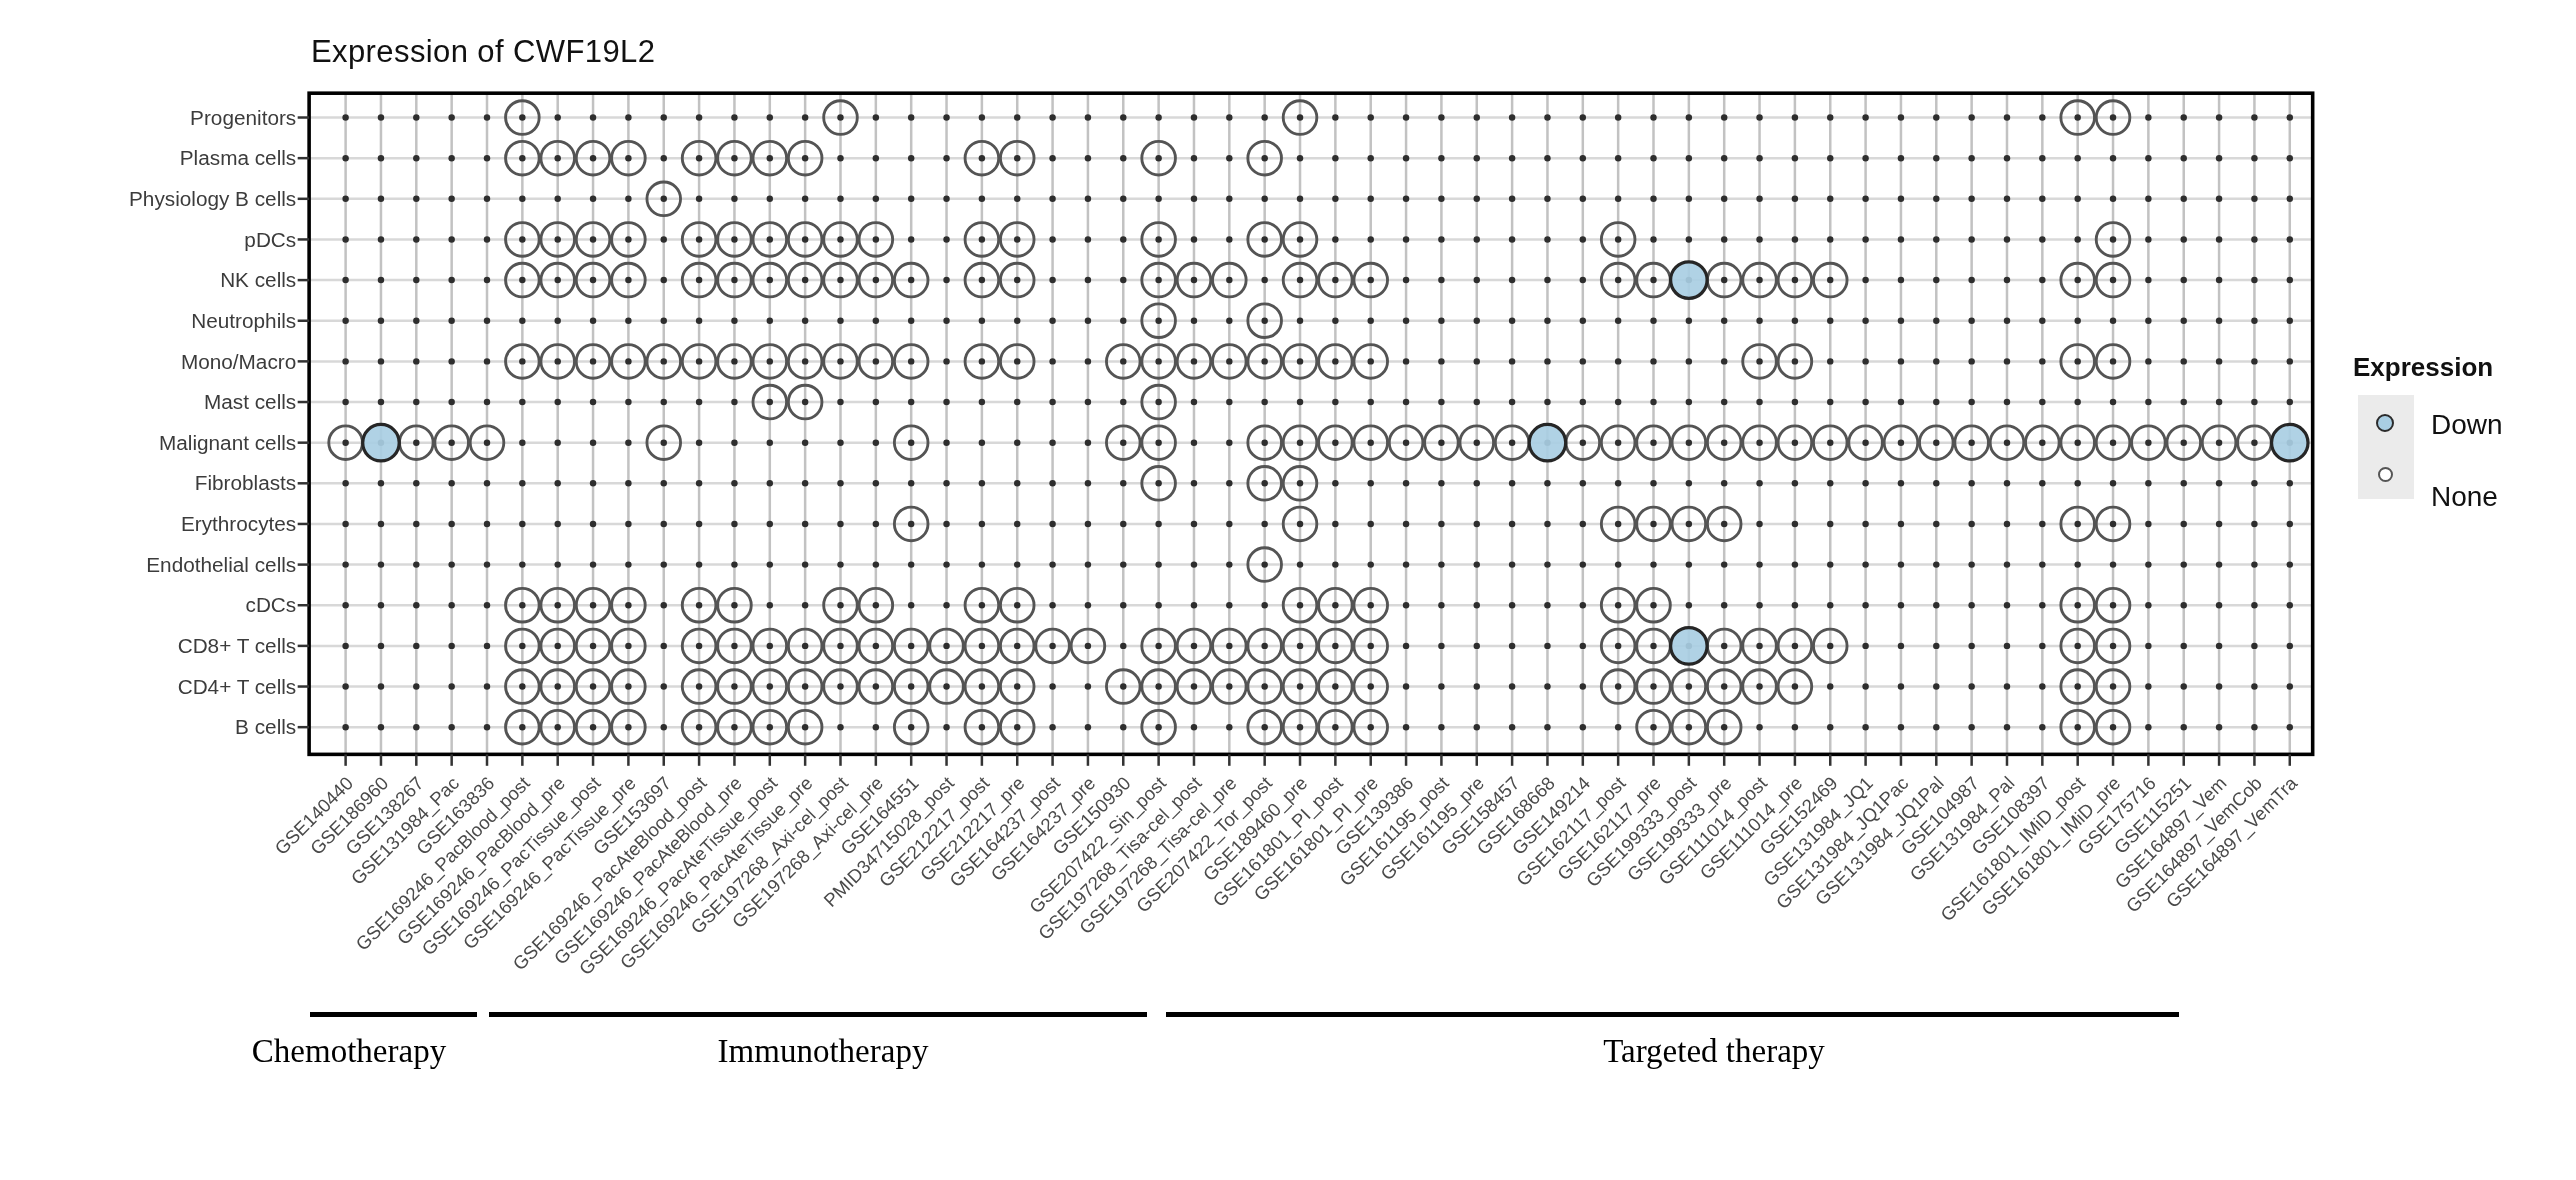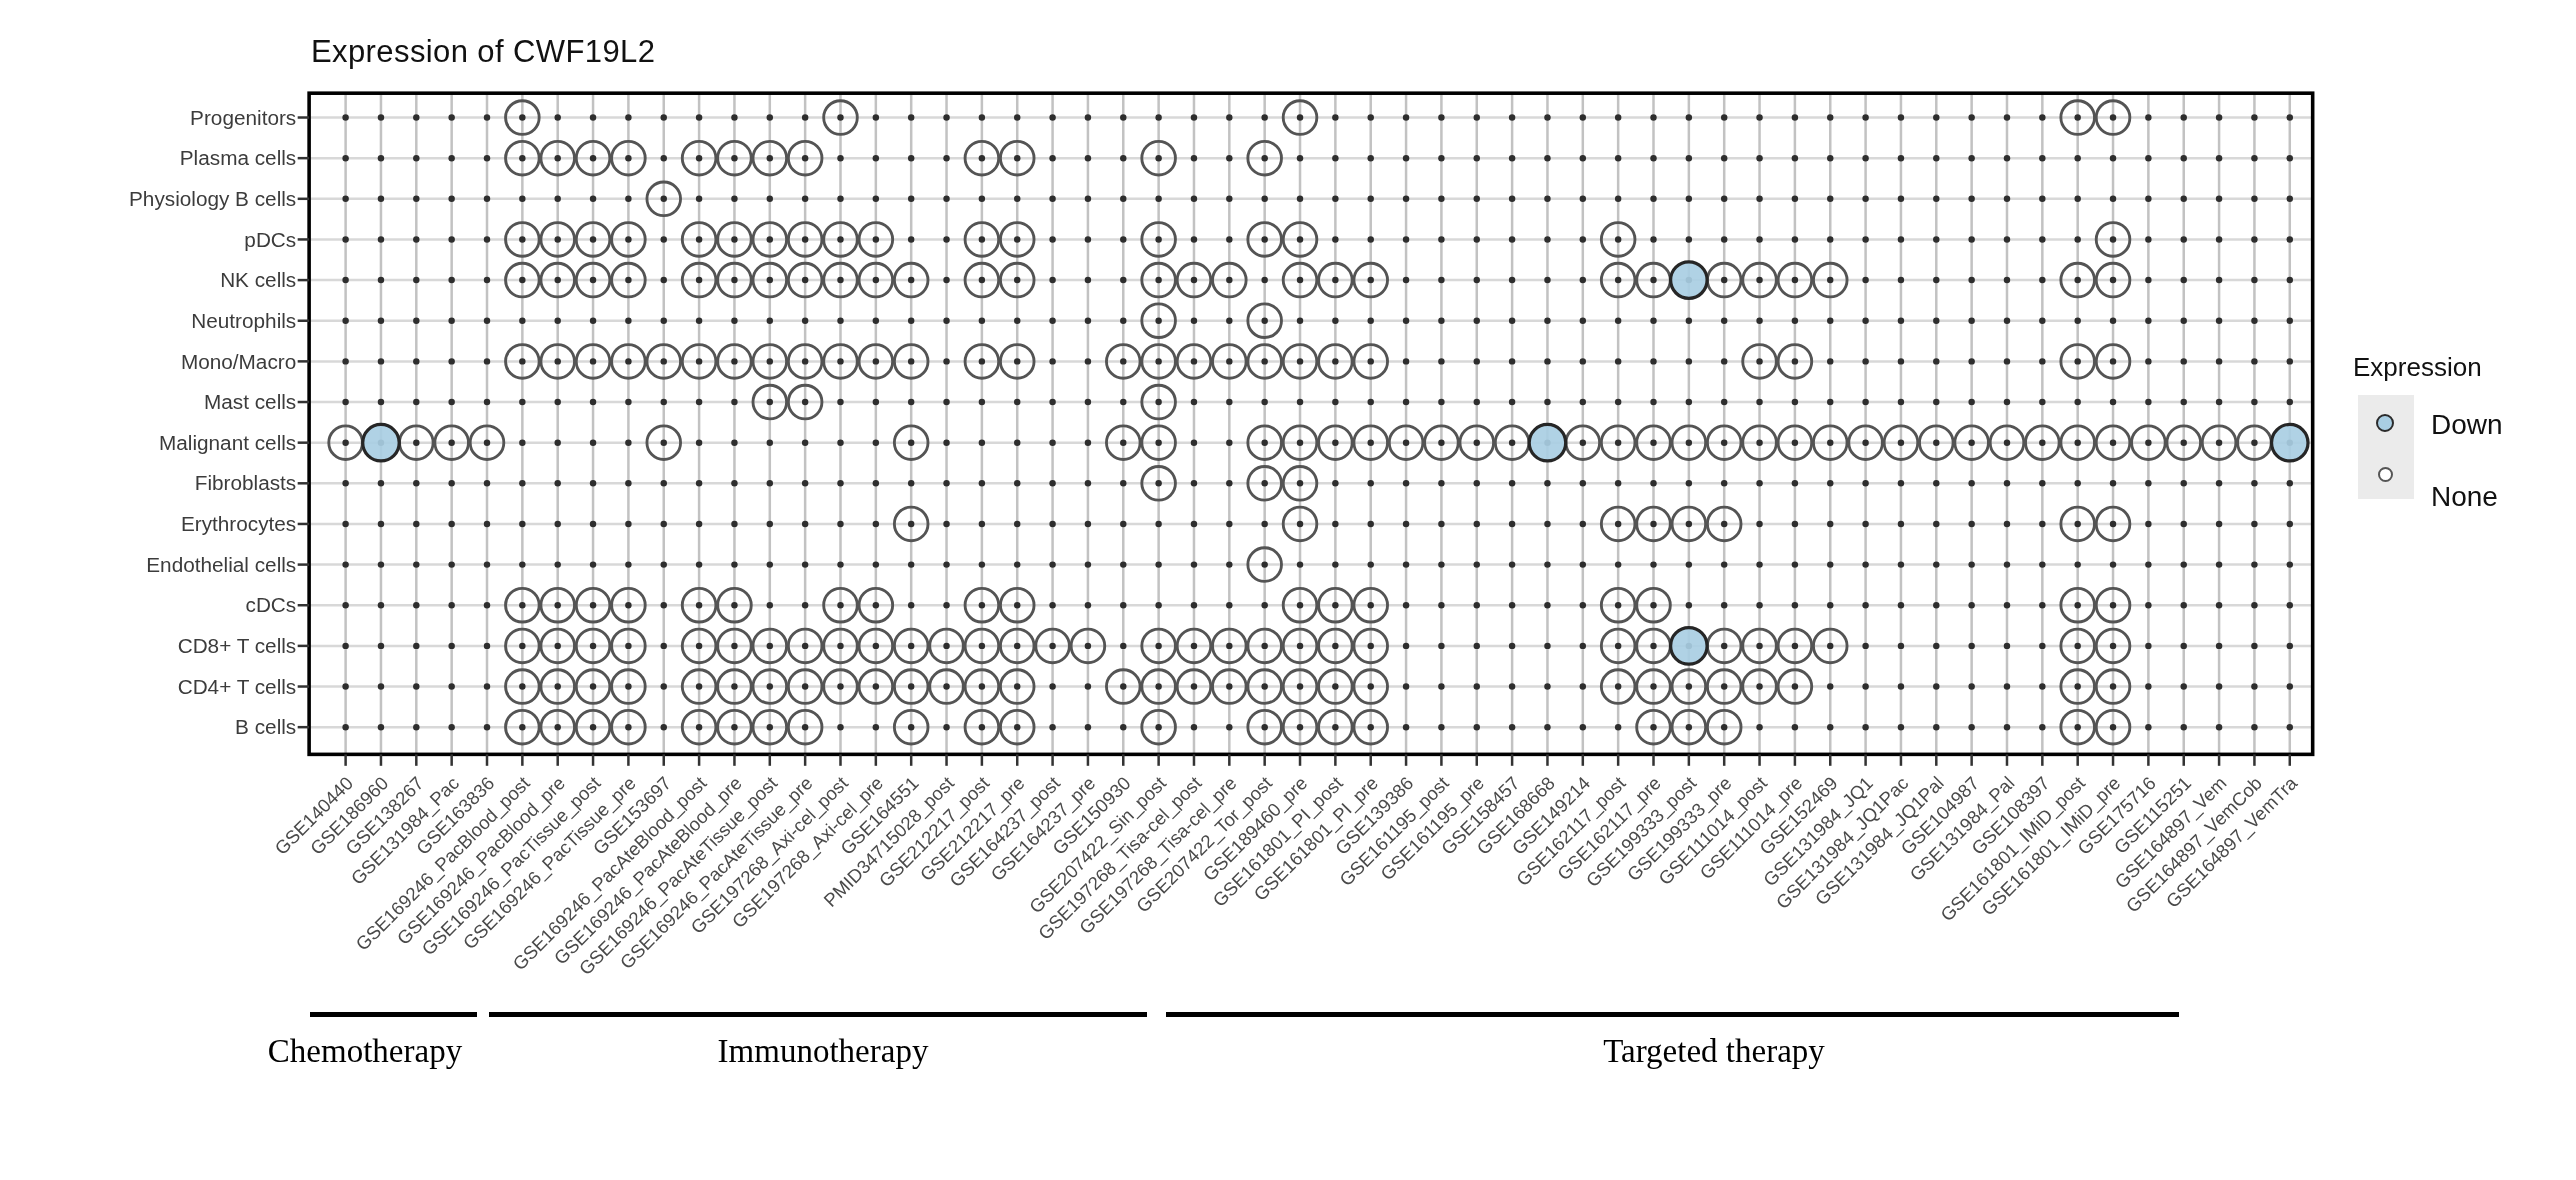--- a/index.html
+++ b/index.html
@@ -5,21 +5,21 @@
   html,body{margin:0;padding:0;background:#ffffff;}
   body{width:2576px;height:1181px;position:relative;overflow:hidden;
        font-family:"Liberation Sans",sans-serif;}
   #figure{position:absolute;left:0;top:0;width:2576px;height:1181px;}
   #chart-svg{position:absolute;left:0;top:0;}
   .title{position:absolute;left:311px;top:34px;font-size:31px;color:#111111;
          letter-spacing:0.4px;}
   .group-label{position:absolute;top:1033px;transform:translateX(-50%);
                font-family:"Liberation Serif","DejaVu Serif",serif;
                font-size:33px;color:#000000;white-space:nowrap;}
-  .legend-title{position:absolute;left:2353px;top:352px;font-size:26px;color:#111111;}
+  .legend-title{position:absolute;left:2353px;top:352px;font-size:26px;color:#111111;font-weight:bold;}
   .legend-strip{position:absolute;left:2358px;top:395px;width:56px;height:104px;
                 background:#ebebeb;}
   .legend-key{position:absolute;border-radius:50%;box-sizing:border-box;}
   .key-down{left:2376px;top:414px;width:18px;height:18px;background:#a9cee3;
             border:2.9px solid #2b2b2b;}
   .key-none{left:2378px;top:467px;width:15px;height:15px;background:#ffffff;
             border:2.1px solid #555555;}
   .legend-item-label{position:absolute;left:2431px;font-size:28px;color:#111111;
                      white-space:nowrap;}
   .li-down{top:409px;}
@@ -1401,21 +1401,21 @@
         <text x="414" y="1026" text-anchor="end" font-size="29" fill="#3c3c3c">B cells</text>
       </g>
     </svg>
 
   <div id="underlines">
       <div class="group-underline" style="left: 310px; width: 167px;"></div>
       <div class="group-underline" style="left: 489px; width: 658px;"></div>
       <div class="group-underline" style="left: 1166px; width: 1013px;"></div>
     </div>
 
-  <div class="group-label" style="left:365px">Chemotherapy</div>
+  <div class="group-label" style="left:349px">Chemotherapy</div>
   <div class="group-label" style="left:823px">Immunotherapy</div>
   <div class="group-label" style="left:1714px">Targeted therapy</div>
 
   <div class="legend-title">Expression</div>
   <div class="legend-strip"></div>
   <div class="legend-key key-down"></div>
   <div class="legend-key key-none"></div>
   <div class="legend-item-label li-down">Down</div>
   <div class="legend-item-label li-none">None</div>
 

